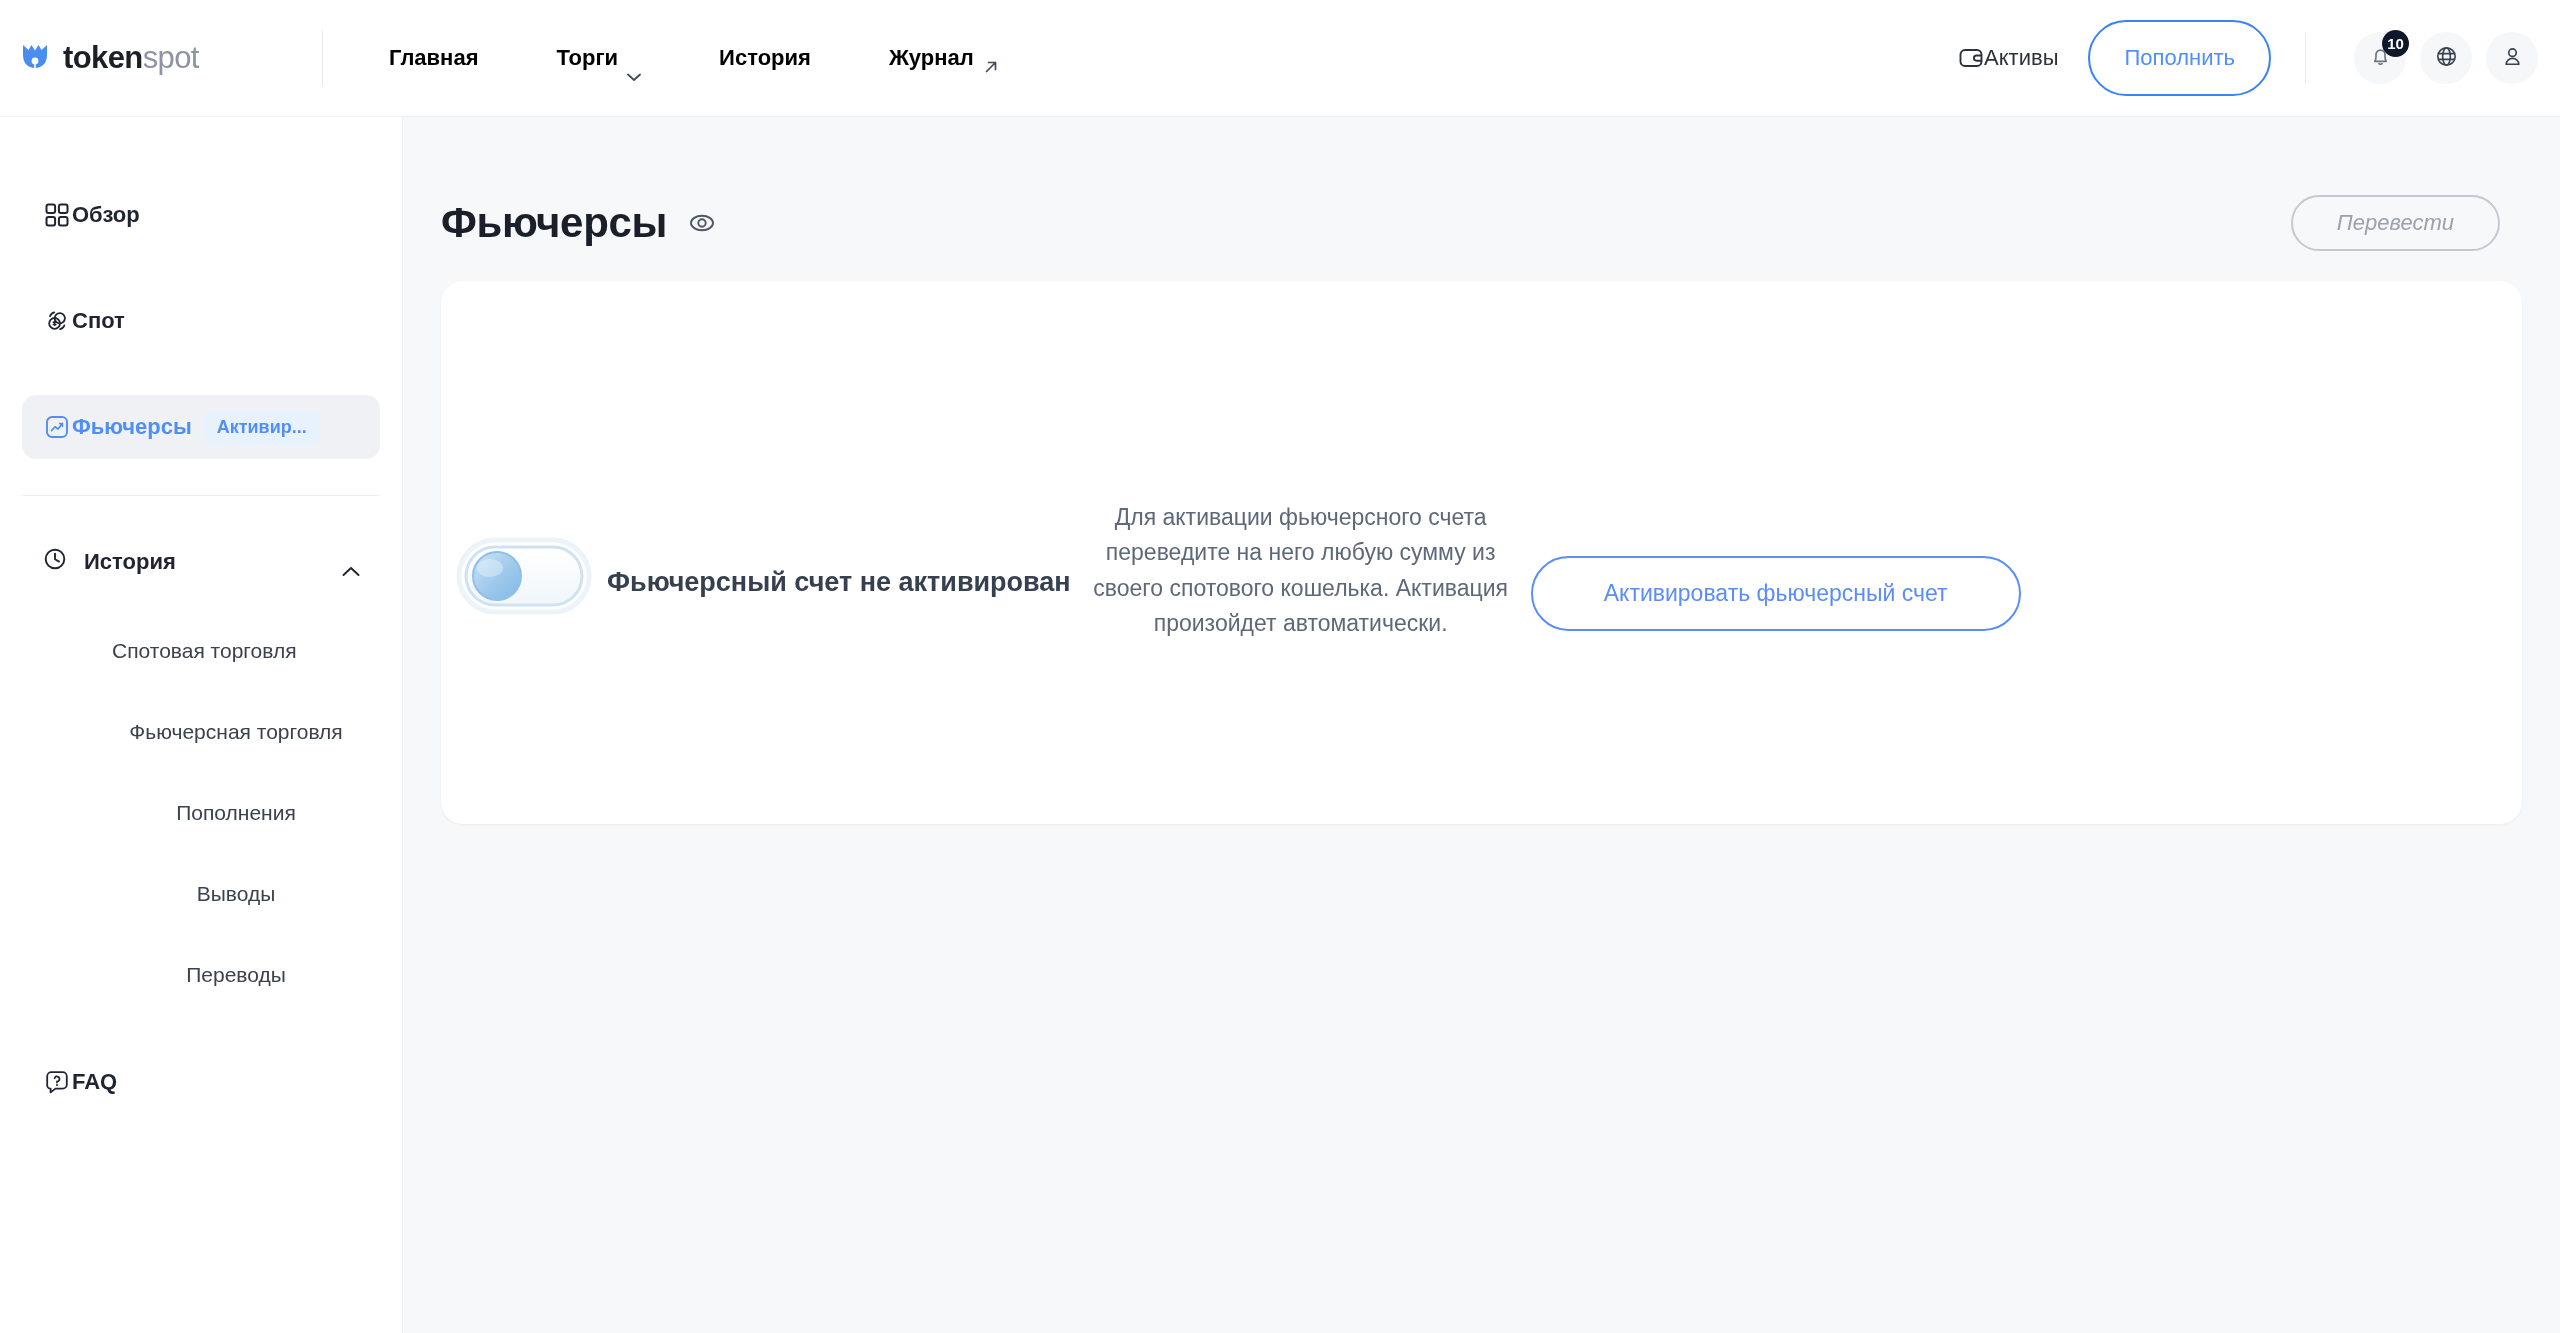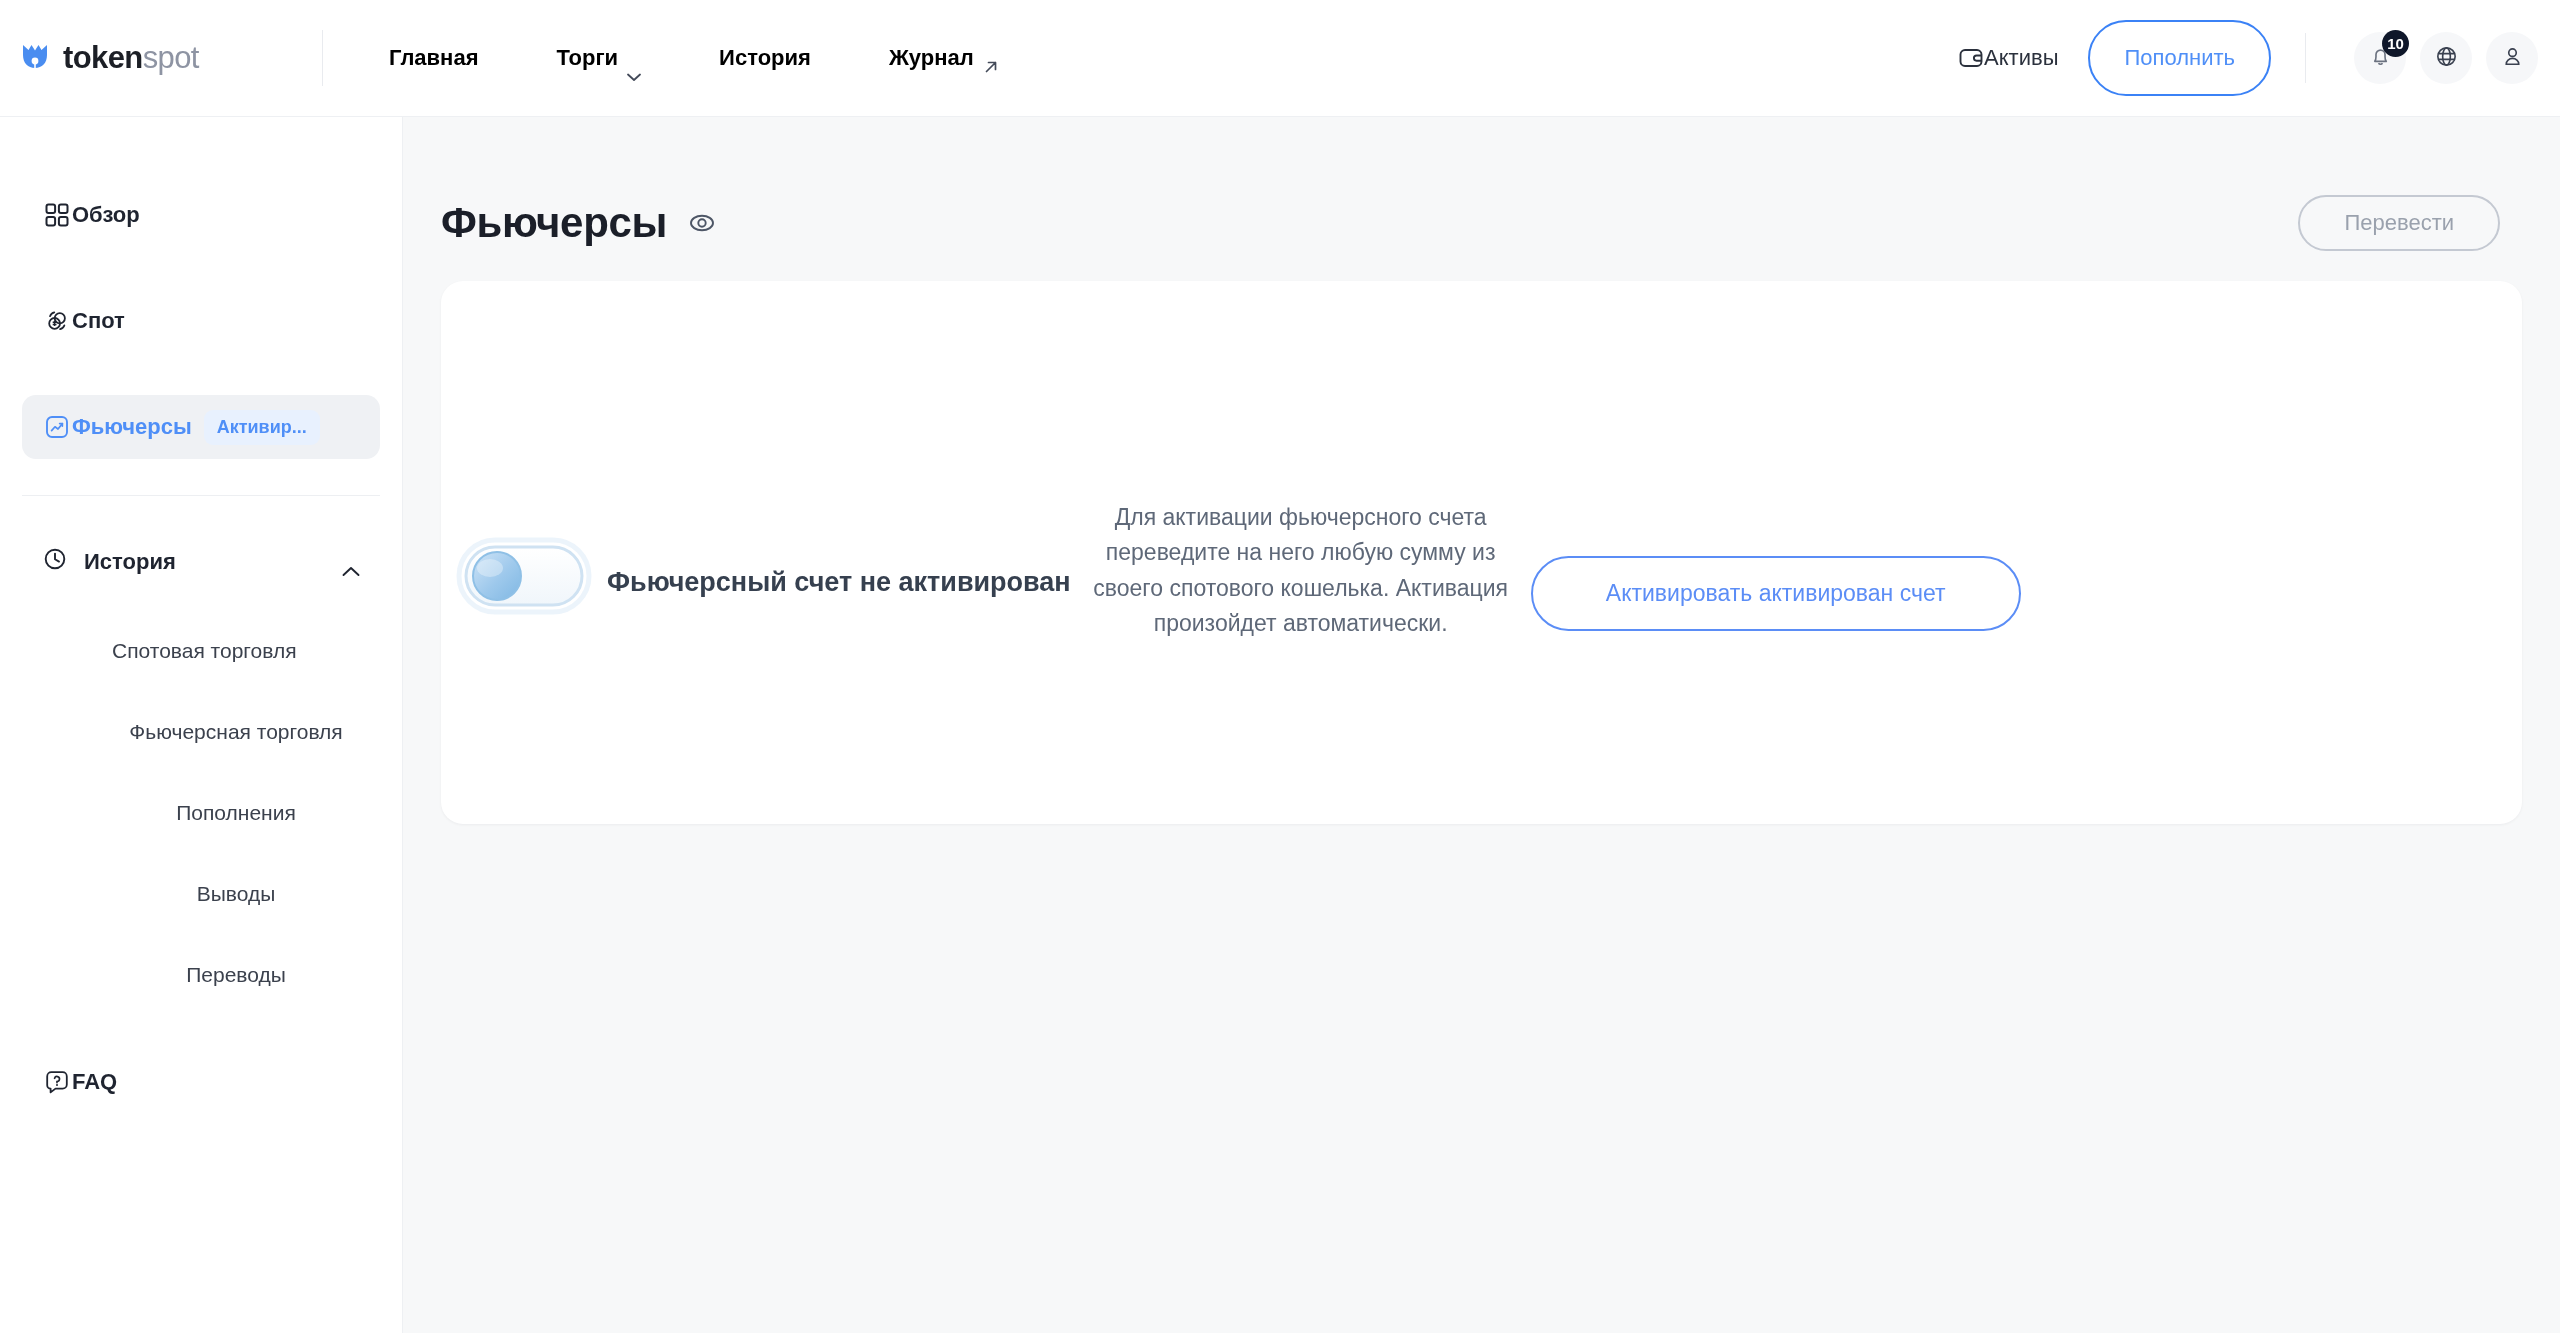--- a/index.html
+++ b/index.html
@@ -143,20 +143,21 @@
   }
   .eye-btn {
     margin-left: 20px; width: 30px; height: 30px; cursor: pointer;
     display: flex; align-items: center; justify-content: center;
   }
   .btn-transfer {
     margin-left: auto; border: 2px solid #c4c9d2; background: transparent;
     color: #9aa1ad; font-size: 22px; border-radius: 999px;
     padding: 13px 44px; cursor: not-allowed; font-family: inherit;
     white-space: nowrap;
+    font-style: italic;
   }
 
   .card {
     margin: 12px 38px 0 38px; background: #ffffff;
     border-radius: 22px; height: 543px;
     box-shadow: 0 1px 3px rgba(20,28,48,.05);
     display: flex; align-items: center;
     justify-content: flex-start; padding-top: 82px;
   }
   .toggle-ill { width: 166px; height: 96px; margin-bottom: 35px; }
@@ -383,15 +384,15 @@
         <rect x="25" y="19" width="116" height="58" rx="29" fill="url(#trackg)" stroke="#cfe2f2" stroke-width="3"></rect>
         <circle cx="56" cy="48" r="24" fill="url(#knobg)" stroke="#8fc0e6" stroke-width="2"></circle>
         <ellipse cx="49" cy="40" rx="13" ry="9" fill="#ffffff" opacity="0.33"></ellipse>
       </svg>
     </span>
 
     <h2 class="card-title">Фьючерсный счет не активирован</h2>
 
     <p class="card-desc">Для активации фьючерсного счета переведите на него любую сумму из своего спотового кошелька. Активация произойдет автоматически.</p>
 
-    <button class="btn-activate">Активировать активирован счет</button>
+    <button class="btn-activate">Активировать фьючерсный счет</button>
   </section>
 </main>
 
 </body></html>

